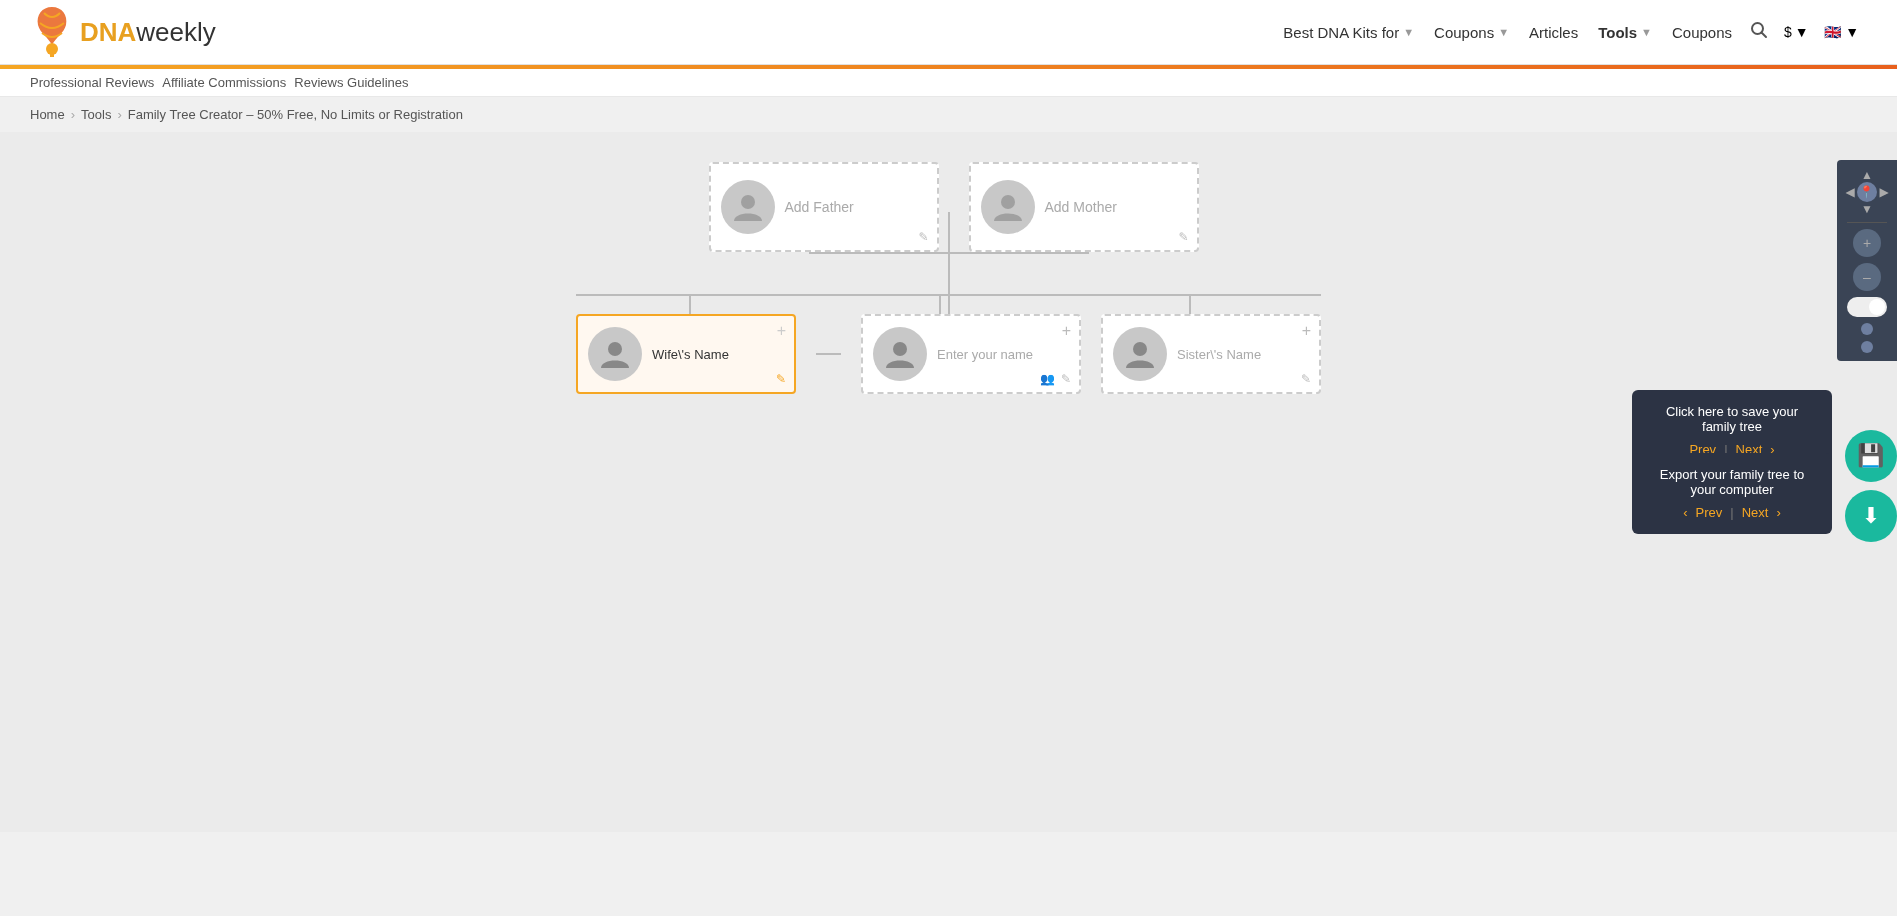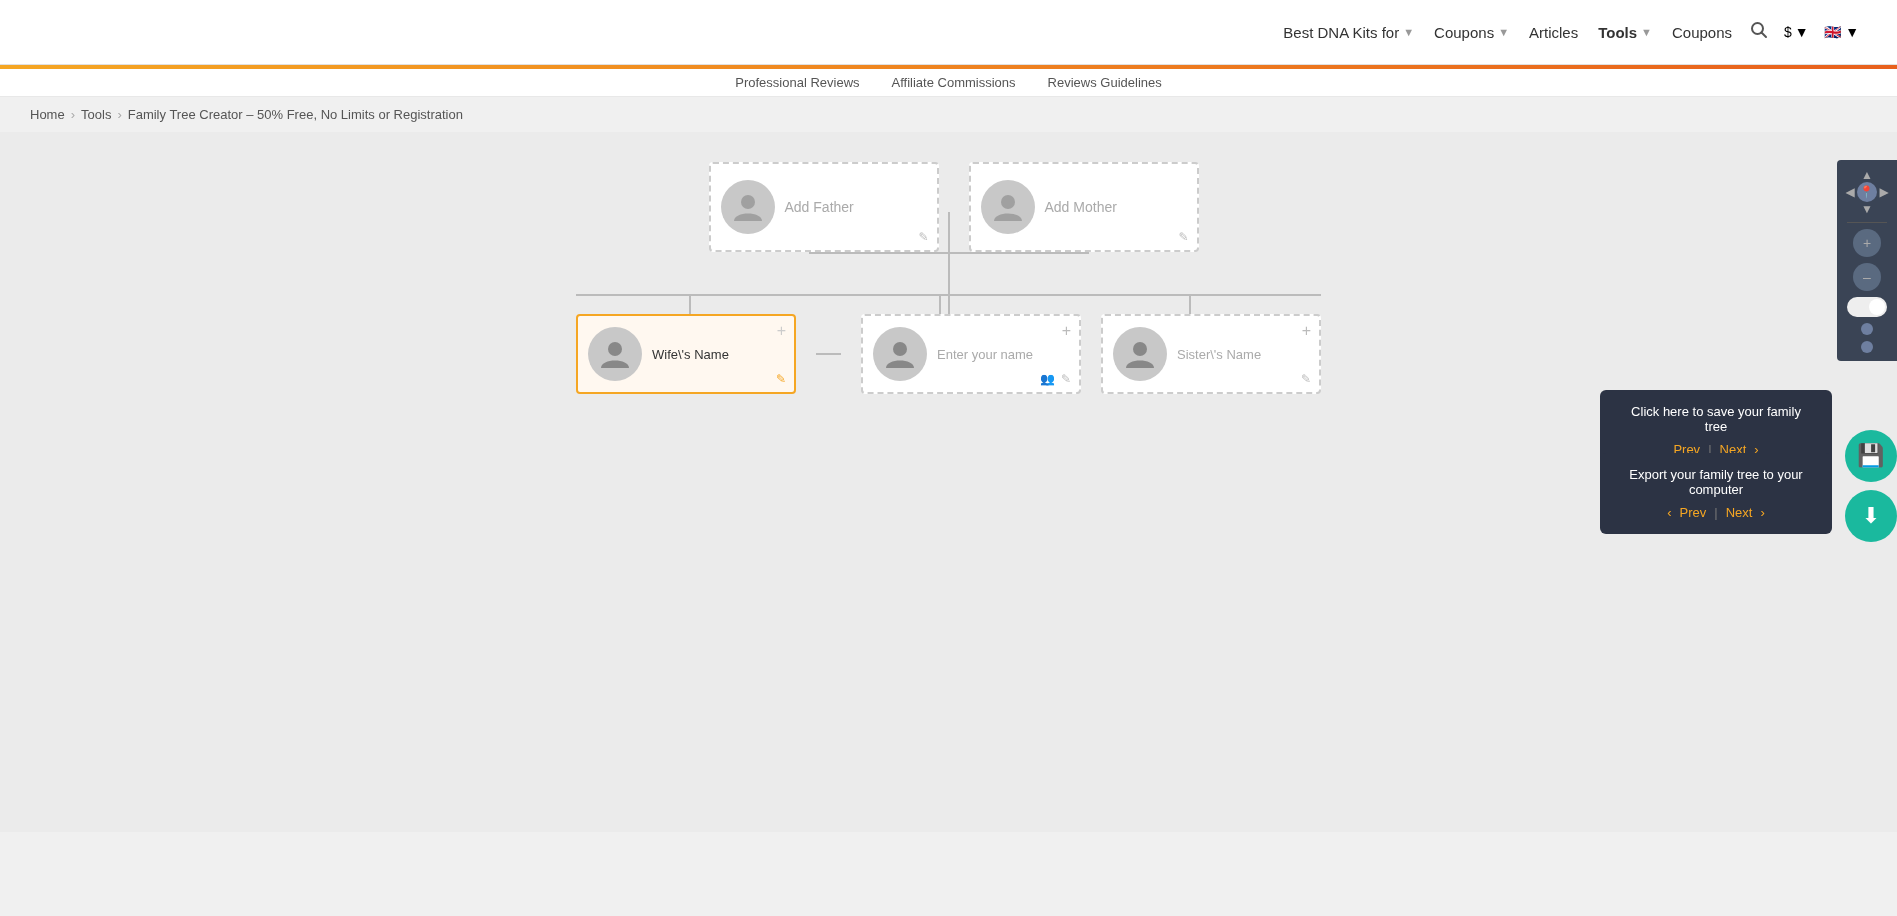--- a/index.html
+++ b/index.html
@@ -57,22 +57,22 @@
     .orange-bar {
       height: 4px;
       background: linear-gradient(to right, #f5a623, #e8601c);
     }
 
     
     .sub-nav {
       background: #fff;
       padding: 6px 30px;
       display: flex;
-      justify-content: center;
-      gap: 32px;
+      justify-content: flex-start;
+      gap: 8px;
       font-size: 13px;
       border-bottom: 1px solid #e8e8e8;
     }
     .sub-nav a {
       color: #555;
       text-decoration: none;
       cursor: pointer;
     }
 
     
@@ -286,21 +286,21 @@
 
     
     .tooltip-box {
       position: fixed;
       right: 65px;
       top: 390px;
       background: #2c3344;
       color: #fff;
       padding: 14px 20px;
       border-radius: 6px;
-      width: 232px;
+      width: 200px;
       font-size: 13px;
       text-align: center;
       z-index: 200;
     }
     .tooltip-box.second {
       top: 453px;
     }
     .tooltip-nav {
       display: flex;
       justify-content: center;
@@ -362,20 +362,33 @@
       width: 2px;
       height: 40px;
       background: #bbb;
       margin: 0 auto;
     }
   </style>
 </head>
 <body>
 
 <header class="header">
+  <a class="logo" href="#">
+    <svg class="logo-icon" viewBox="0 0 44 54" xmlns="http://www.w3.org/2000/svg">
+      <path d="M22 2 C12 2 6 10 8 20 C10 28 18 32 22 40 C26 32 34 28 36 20 C38 10 32 2 22 2Z" fill="#e8601c" opacity="0.85"></path>
+      <path d="M14 8 Q22 16 30 8" fill="none" stroke="#f5a623" stroke-width="2"></path>
+      <path d="M10 18 Q22 28 34 18" fill="none" stroke="#f5a623" stroke-width="2"></path>
+      <path d="M12 28 Q22 36 32 28" fill="none" stroke="#f5a623" stroke-width="2"></path>
+      <circle cx="22" cy="44" r="6" fill="#f5a623"></circle>
+      <rect x="20" y="48" width="4" height="4" fill="#f5a623"></rect>
+    </svg>
+    <span class="logo-text">
+      <span class="logo-dna">DNA</span><span class="logo-weekly">weekly</span>
+    </span>
+  </a>
   <nav class="nav">
     <div class="nav-item">
       <span>Best DNA Kits for</span>
       <span class="chevron">▼</span>
     </div>
     <div class="nav-item">
       <span>Coupons</span>
       <span class="chevron">▼</span>
     </div>
     <div class="nav-item">

